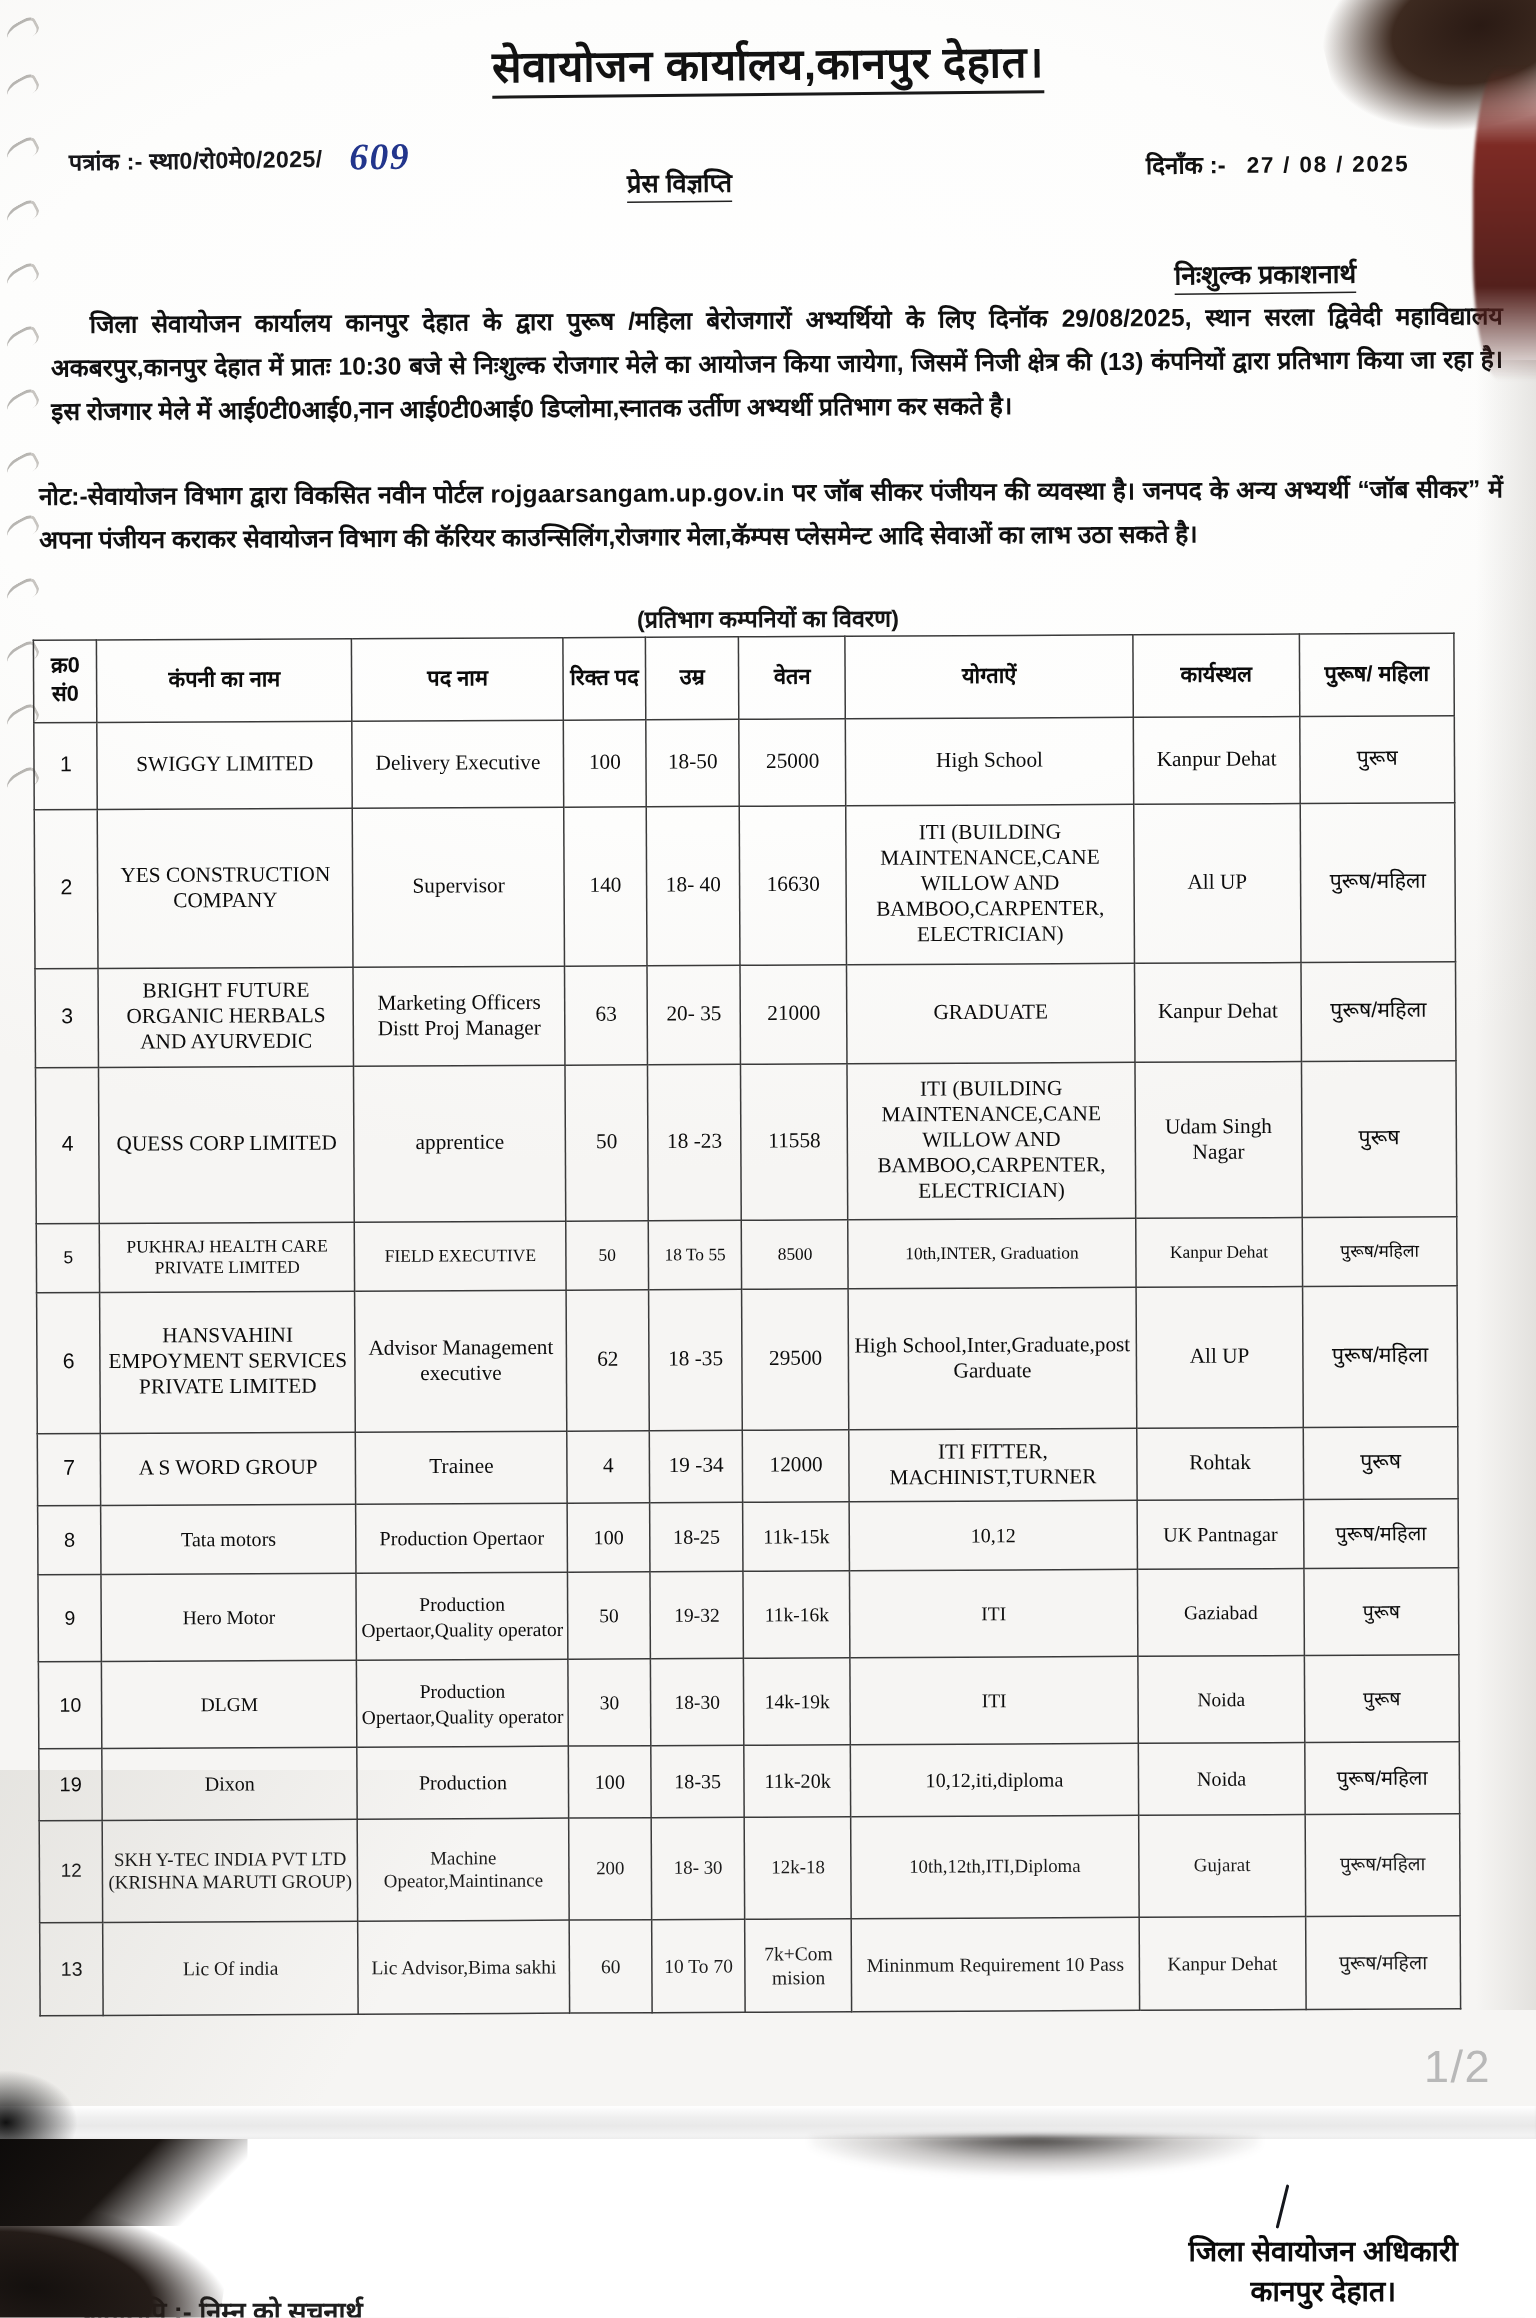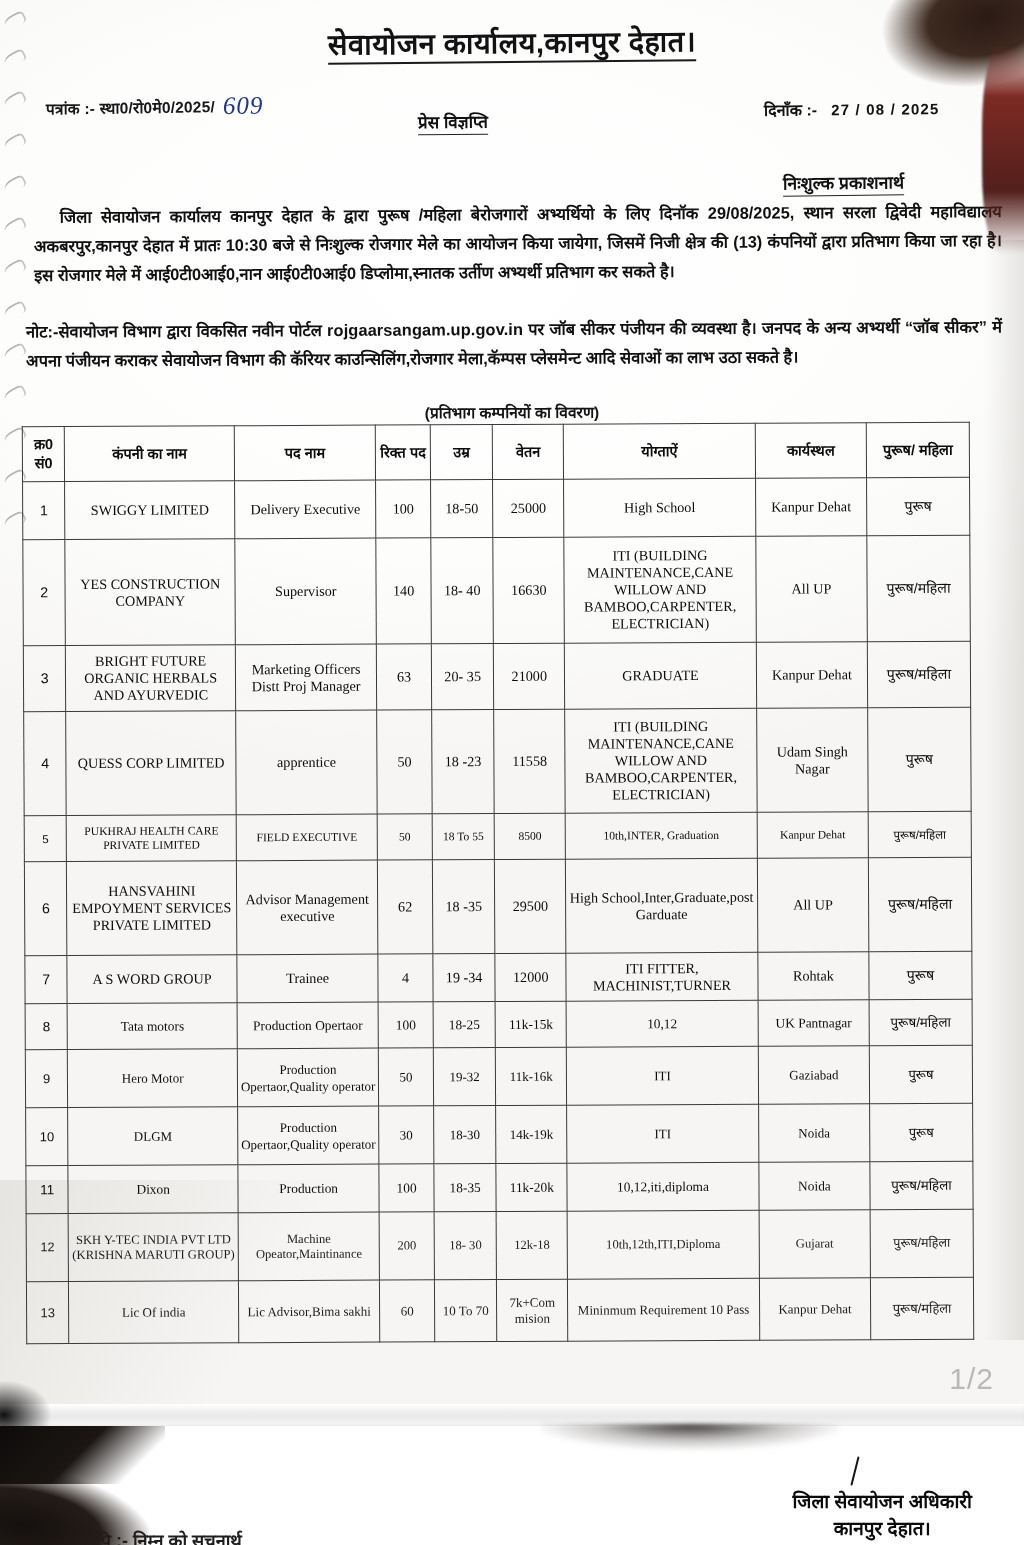--- a/index.html
+++ b/index.html
@@ -89,22 +89,22 @@
   }
   .doc-title span{border-bottom:2px solid #1a1a1a;padding-bottom:2px;}
 
   .ref-line{
     position:absolute;left:46px;top:93px;
     font-size:15.5px;font-weight:700;color:#17171a;letter-spacing:.2px;
     transform:rotate(-0.8deg);white-space:nowrap;
   }
   .ref-num{
     font-family:"Liberation Serif",serif;
-    color:#22358c;font-size:25px;font-weight:400;
-    font-style:italic;letter-spacing:1px;vertical-align:-2px;margin-left:8px;
+    color:#22358c;font-size:25px;font-weight:700;
+    font-style:italic;letter-spacing:1px;vertical-align:-2px;margin-left:18px;
   }
 
   .press-label{
     position:absolute;left:418px;top:110px;
     font-size:17px;font-weight:700;color:#111;
     border-bottom:1.6px solid #222;padding-bottom:1px;
     transform:rotate(-0.5deg);
   }
 
   .date-line{
@@ -392,21 +392,21 @@
           <td>DLGM</td>
           <td>Production Opertaor,Quality operator</td>
           <td>30</td>
           <td>18-30</td>
           <td>14k-19k</td>
           <td>ITI</td>
           <td>Noida</td>
           <td class="gender hi">पुरूष</td>
         </tr>
         <tr class="r11" style="height:48px">
-          <td class="sn">11</td>
+          <td class="sn">19</td>
           <td>Dixon</td>
           <td>Production</td>
           <td>100</td>
           <td>18-35</td>
           <td>11k-20k</td>
           <td>10,12,iti,diploma</td>
           <td>Noida</td>
           <td class="gender hi">पुरूष/महिला</td>
         </tr>
         <tr class="r12" style="height:68px">

